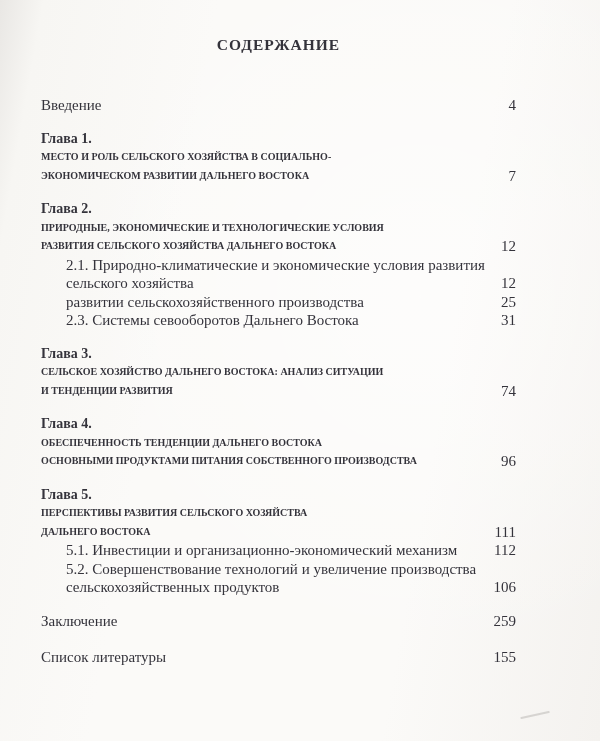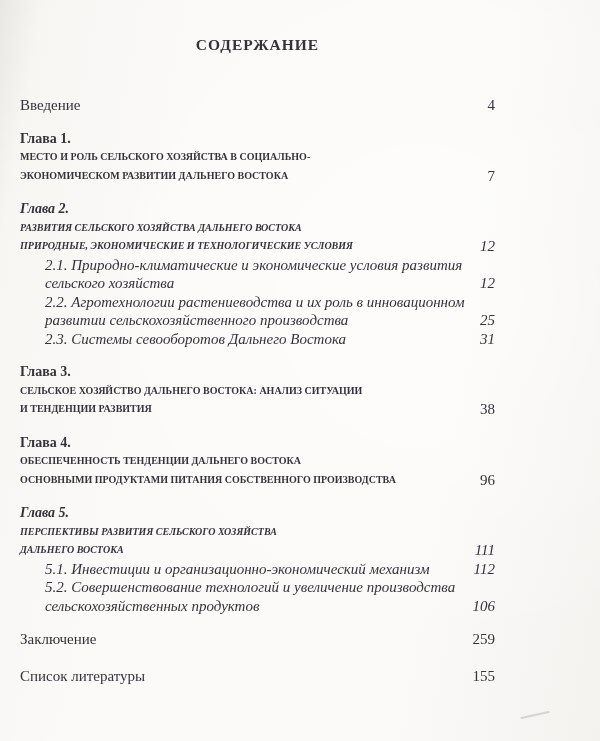--- a/index.html
+++ b/index.html
@@ -10,31 +10,32 @@
       linear-gradient(100deg, #e9e7e4 0%, #f7f6f3 6%, #fbfaf8 30%, #fbfaf8 70%, #f4f2ef 100%);
     font-family:"Liberation Serif","DejaVu Serif",serif;
     color:#34333b;
     overflow:hidden;
     position:relative;
   }
   .page{
     box-sizing:border-box;
     width:520px;height:741px;
     padding:36px 25px 0 20px;
+    margin-left:21px;
   }
   h1.toc-title{
     margin:0 0 43px 0;
     text-align:center;
     font-size:15.5px;
     font-weight:bold;
     letter-spacing:1px;
     line-height:17px;
   }
   .entry{margin:0 0 15px 0;}
-  .group{margin:0 0 15px 0;font-style:italic;}
+  .group{margin:0 0 15px 0;}
   .group .entry{margin:0;}
   .label{
     font-weight:bold;
     font-size:14px;
     line-height:18.5px;
     white-space:nowrap;
   }
   .row{
     display:flex;
     align-items:flex-end;
@@ -93,39 +94,38 @@
       </span>
       <span class="pg">7</span>
     </div>
   </div>
 
   <div class="group">
     <div class="entry chapter">
       <div class="label">Глава 2.</div>
       <div class="row">
         <span class="title-block">
+          <span class="line">ПРИРОДНЫЕ, ЭКОНОМИЧЕСКИЕ И ТЕХНОЛОГИЧЕСКИЕ УСЛОВИЯ</span>
           <span class="line">РАЗВИТИЯ СЕЛЬСКОГО ХОЗЯЙСТВА ДАЛЬНЕГО ВОСТОКА</span>
-          <span class="line">ПРИРОДНЫЕ, ЭКОНОМИЧЕСКИЕ И ТЕХНОЛОГИЧЕСКИЕ УСЛОВИЯ</span>
         </span>
         <span class="pg">12</span>
       </div>
     </div>
     <div class="entry sub">
       <div class="row">
         <span class="title-block">
           <span class="line">2.1. Природно-климатические и экономические условия развития</span>
           <span class="line">сельского хозяйства</span>
         </span>
         <span class="pg">12</span>
       </div>
     </div>
     <div class="entry sub">
       <div class="row">
         <span class="title-block">
-          <span class="line">2.2. Агротехнологии растениеводства и их роль в инновационном</span>
           <span class="line">развитии сельскохозяйственного производства</span>
         </span>
         <span class="pg">25</span>
       </div>
     </div>
     <div class="entry sub">
       <div class="row">
         <span class="title-block">
             <span class="line">2.3. Системы севооборотов Дальнего Востока</span>
           </span>
@@ -134,21 +134,21 @@
     </div>
   </div>
 
   <div class="entry chapter">
     <div class="label">Глава 3.</div>
     <div class="row">
       <span class="title-block">
         <span class="line">СЕЛЬСКОЕ ХОЗЯЙСТВО ДАЛЬНЕГО ВОСТОКА: АНАЛИЗ СИТУАЦИИ</span>
         <span class="line">И ТЕНДЕНЦИИ РАЗВИТИЯ</span>
       </span>
-      <span class="pg">38</span>
+      <span class="pg">74</span>
     </div>
   </div>
 
   <div class="entry chapter">
     <div class="label">Глава 4.</div>
     <div class="row">
       <span class="title-block">
         <span class="line">ОБЕСПЕЧЕННОСТЬ ТЕНДЕНЦИИ ДАЛЬНЕГО ВОСТОКА</span>
         <span class="line">ОСНОВНЫМИ ПРОДУКТАМИ ПИТАНИЯ СОБСТВЕННОГО ПРОИЗВОДСТВА</span>
       </span>

